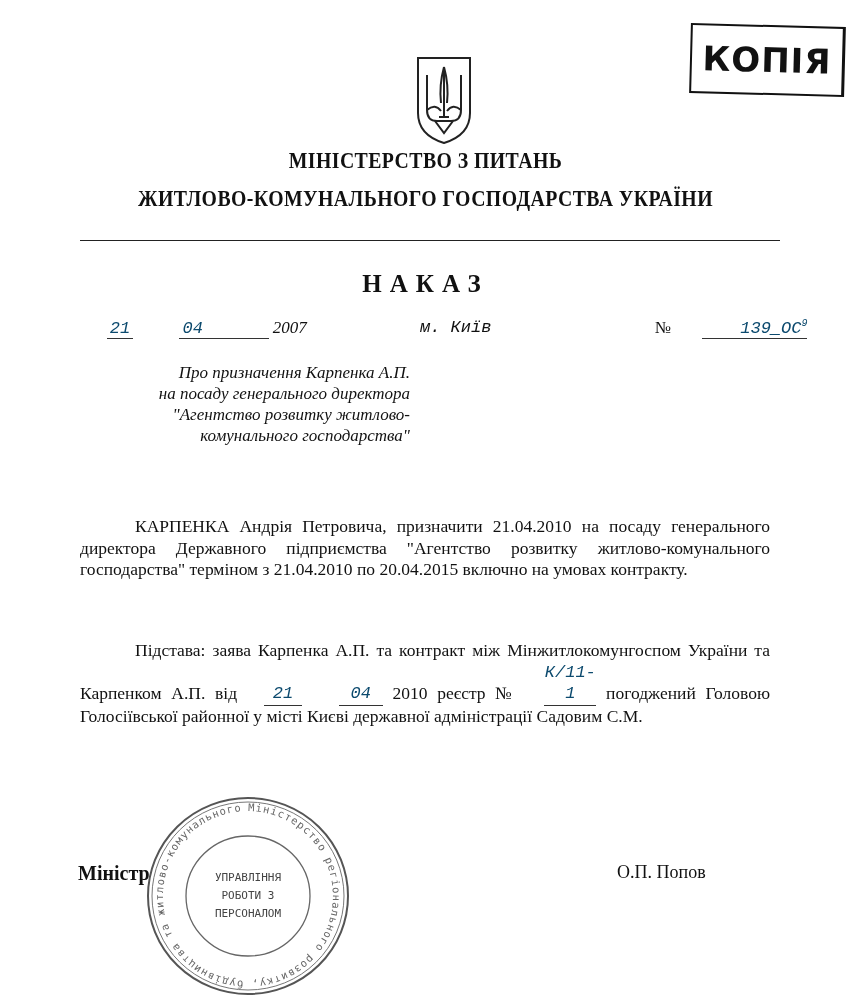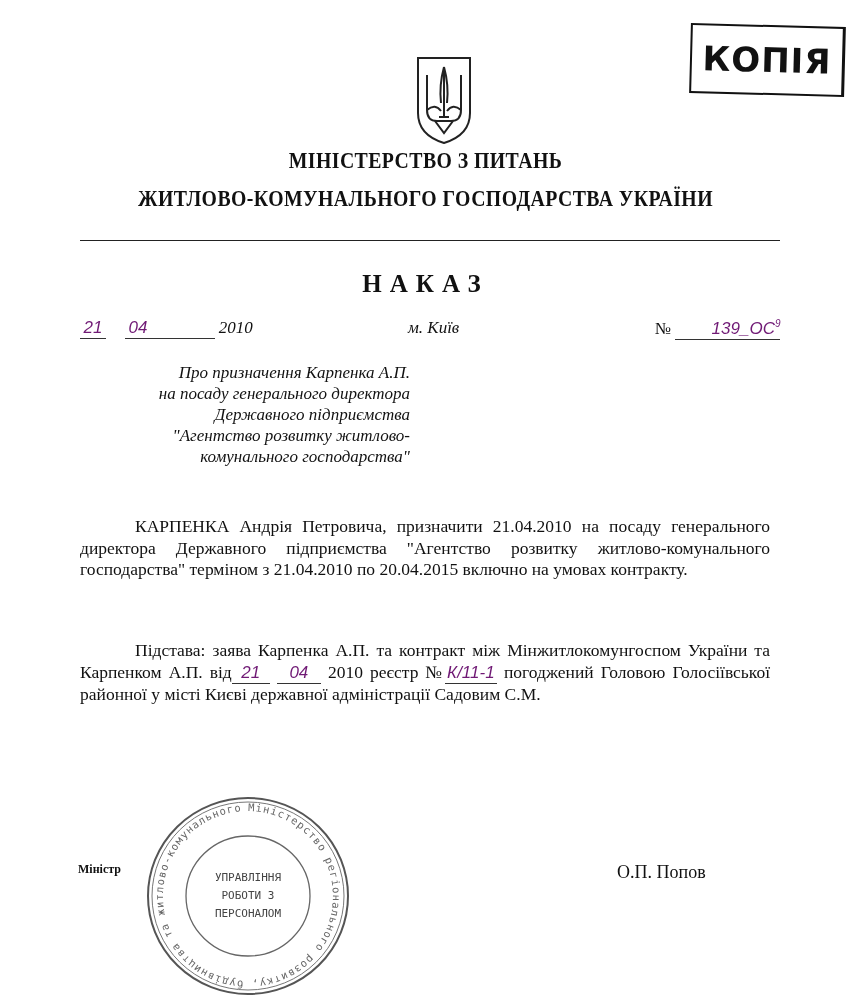--- a/index.html
+++ b/index.html
@@ -12,28 +12,28 @@
       display: flex; align-items: center; justify-content: center;
       font-family: "DejaVu Sans", "Liberation Sans", sans-serif; font-weight: bold;
       font-size: 34px; letter-spacing: 1px; color: #111; }
     .title-line { left: 0; width: 851px; text-align: center; font-weight: bold;
       font-size: 23px; letter-spacing: 0.5px; transform: scaleX(0.86); }
     .t1 { top: 148px; }
     .t2 { top: 186px; }
     .rule { left: 80px; top: 240px; width: 700px; height: 0; border-top: 1.5px solid #222; }
     .nakaz { left: 0; width: 851px; top: 270px; text-align: center; font-weight: bold; font-size: 25px; letter-spacing: 8px; }
     .meta { top: 318px; font-style: italic; font-size: 17px; }
-    .hand { font-family: Liberation Sans, sans-serif; font-style: italic; color: #701a75; font-size: 17px; }
+    .hand { font-family: Liberation Mono, monospace; font-style: italic; color: #0c4a6e; font-size: 17px; margin-left: 27px; }
     .ul { display: inline-block; border-bottom: 1px solid #333; text-align: center; }
     .subject { left: 80px; top: 362px; font-style: italic; font-size: 17px; line-height: 21px; width: 330px; text-align: right; }
     .para { left: 80px; width: 690px; font-size: 17.5px; line-height: 21.5px; text-align: justify; }
     .p1 { top: 516px; }
     .p2 { top: 640px; }
     .indent { display: inline-block; width: 55px; }
-    .sig-label { left: 78px; top: 862px; font-weight: bold; font-size: 12px; }
+    .sig-label { left: 78px; top: 862px; font-weight: bold; font-size: 20px; }
     .sig-name { left: 617px; top: 862px; font-weight: normal; font-size: 18px; }
     .seal { left: 143px; top: 793px; width: 210px; height: 205px; }
     .seal-inner-text { font-family: "DejaVu Sans Mono", monospace; font-size: 11px; fill: #444; }
   </style>
 </head>
 <body>
 
 <div class="abs emblem">
   <svg width="58" height="90" viewBox="0 0 58 90">
     <path d="M3 3 H55 V58 Q55 80 29 88 Q3 80 3 58 Z" fill="none" stroke="#222" stroke-width="2"></path>
@@ -49,32 +49,31 @@
 <div class="abs title-line t1">МІНІСТЕРСТВО З ПИТАНЬ</div>
 <div class="abs title-line t2">ЖИТЛОВО-КОМУНАЛЬНОГО ГОСПОДАРСТВА УКРАЇНИ</div>
 <div class="abs rule"></div>
 
 <div class="abs nakaz">НАКАЗ</div>
 
 <div class="abs meta" style="left:80px;">
   <span class="ul hand" style="width:26px;">21</span>
   <span style="display:inline-block;width:10px;"></span>
   <span class="ul hand" style="width:90px;text-align:left;padding-left:4px;box-sizing:border-box;">04</span>
-  <span>2010</span>
+  <span>2007</span>
 </div>
-<div class="abs meta" style="left:408px;">м. Київ</div>
+<div class="abs meta" style="left:420px;font-family:Liberation Mono, monospace;">м. Київ</div>
 <div class="abs meta" style="left:655px;font-style:normal;">
   <span>№</span>
   <span class="ul hand" style="width:105px;text-align:right;"><span>139_ОС</span><sup style="font-size:10px;">9</sup></span>
 </div>
 
 <div class="abs subject">
   <div>Про призначення Карпенка А.П.</div>
   <div>на посаду генерального директора</div>
-  <div>Державного підприємства</div>
   <div>"Агентство розвитку житлово-</div>
   <div>комунального господарства"</div>
 </div>
 
 <div class="abs para p1"><span class="indent"></span><span>КАРПЕНКА Андрія Петровича, призначити 21.04.2010 на посаду генерального директора Державного підприємства "Агентство розвитку житлово-комунального господарства" терміном з 21.04.2010 по 20.04.2015 включно на умовах контракту.</span></div>
 
 <div class="abs para p2"><span class="indent"></span><span>Підстава: заява Карпенка А.П. та контракт між Мінжитлокомунгоспом України та Карпенком А.П. від</span><span class="ul hand" style="width:38px;">21</span> <span class="ul hand" style="width:44px;">04</span> <span>2010 реєстр №</span><span class="ul hand" style="width:52px;">К/11-1</span> <span>погоджений Головою Голосіївської районної у місті Києві державної адміністрації Садовим С.М.</span></div>
 
 <div class="abs sig-label">Міністр</div>
 <div class="abs sig-name">О.П. Попов</div>

